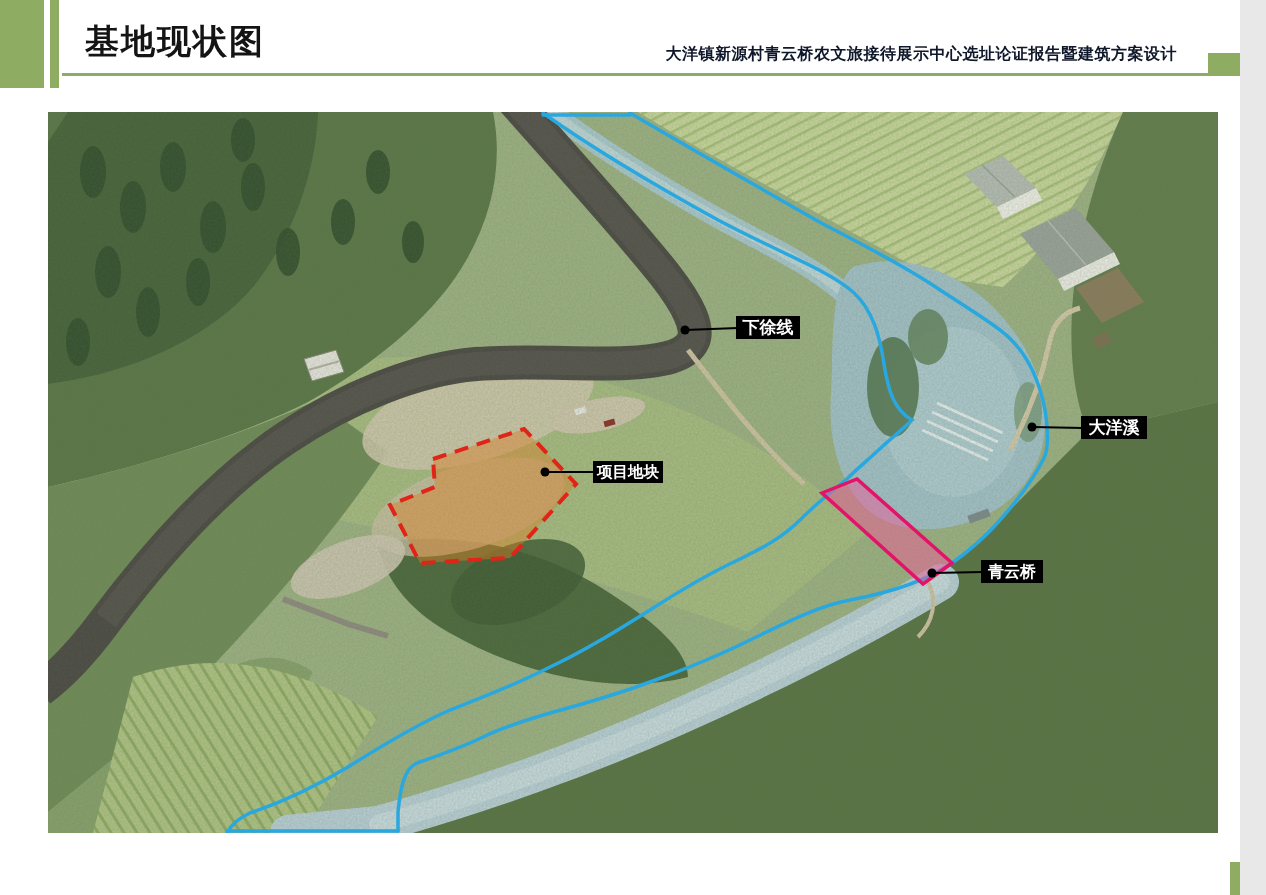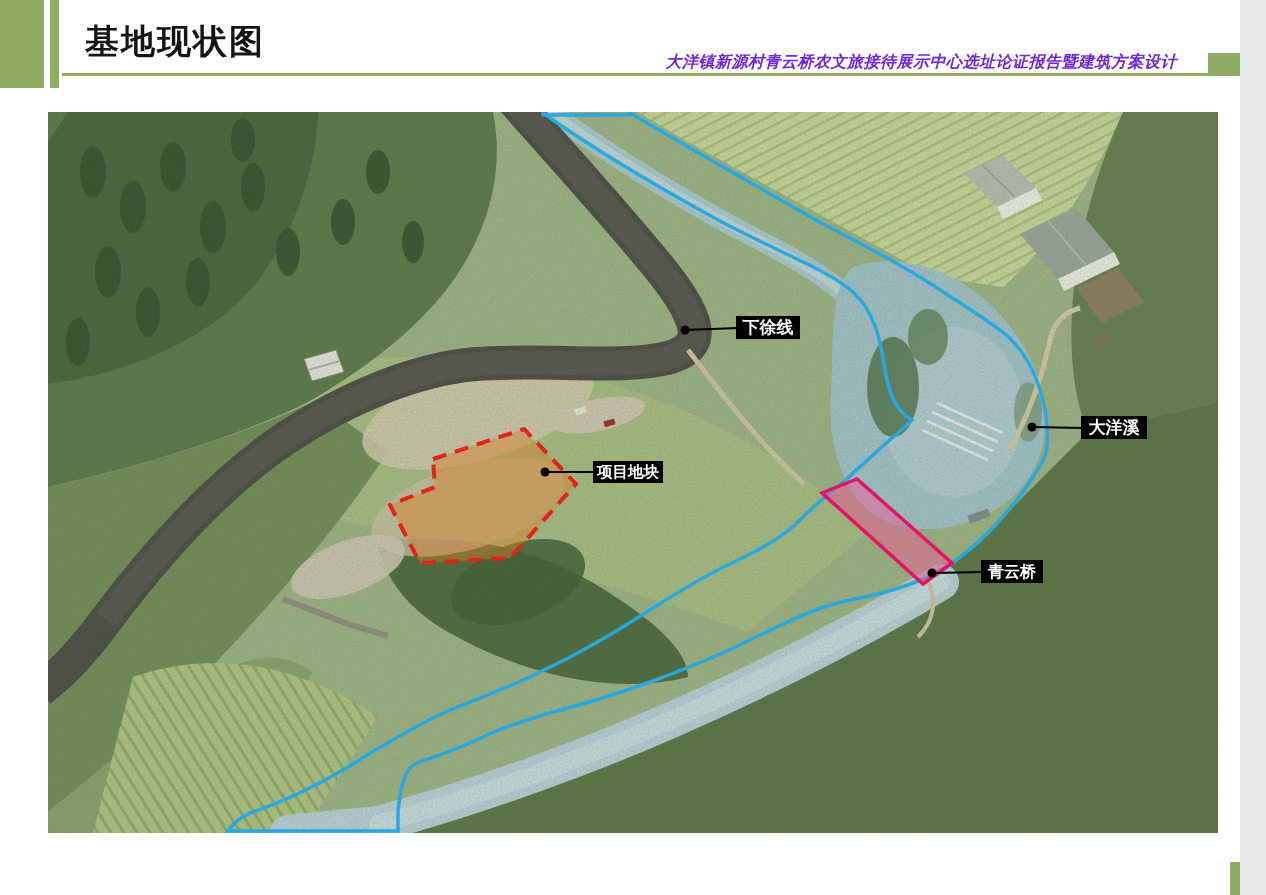--- a/index.html
+++ b/index.html
@@ -8,22 +8,22 @@
     font-family:"Liberation Serif","DejaVu Serif",serif;overflow:hidden;
   }
   
   .hdr-block-a{position:absolute;left:0;top:0;width:44px;height:88px;background:#8fac63;}
   .hdr-block-b{position:absolute;left:50px;top:0;width:9px;height:88px;background:#8fac63;}
   .page-title{
     position:absolute;left:85px;top:22px;margin:0;
     font-size:34px;font-weight:bold;color:#141414;letter-spacing:2px;line-height:1.2;
   }
   .report-subtitle{
-    position:absolute;right:63px;top:52px;
-    font-size:16px;font-weight:bold;color:#6d28d9;white-space:nowrap;letter-spacing:0.5px;font-style:italic;
+    position:absolute;right:63px;top:44px;
+    font-size:16px;font-weight:bold;color:#0f172a;white-space:nowrap;letter-spacing:0.5px;
   }
   .hdr-rule{position:absolute;left:62px;top:73px;width:1203px;height:3px;background:#8fac63;}
   .hdr-block-c{position:absolute;left:1208px;top:53px;width:57px;height:23px;background:#8fac63;}
   
   .photo{position:absolute;left:48px;top:112px;width:1170px;height:721px;background:#0369a1;}
   .photo svg{display:block;}
   
   .pagenum{
     position:absolute;left:1230px;top:862px;width:36px;height:33px;background:#8fac63;
     display:flex;align-items:center;justify-content:center;

